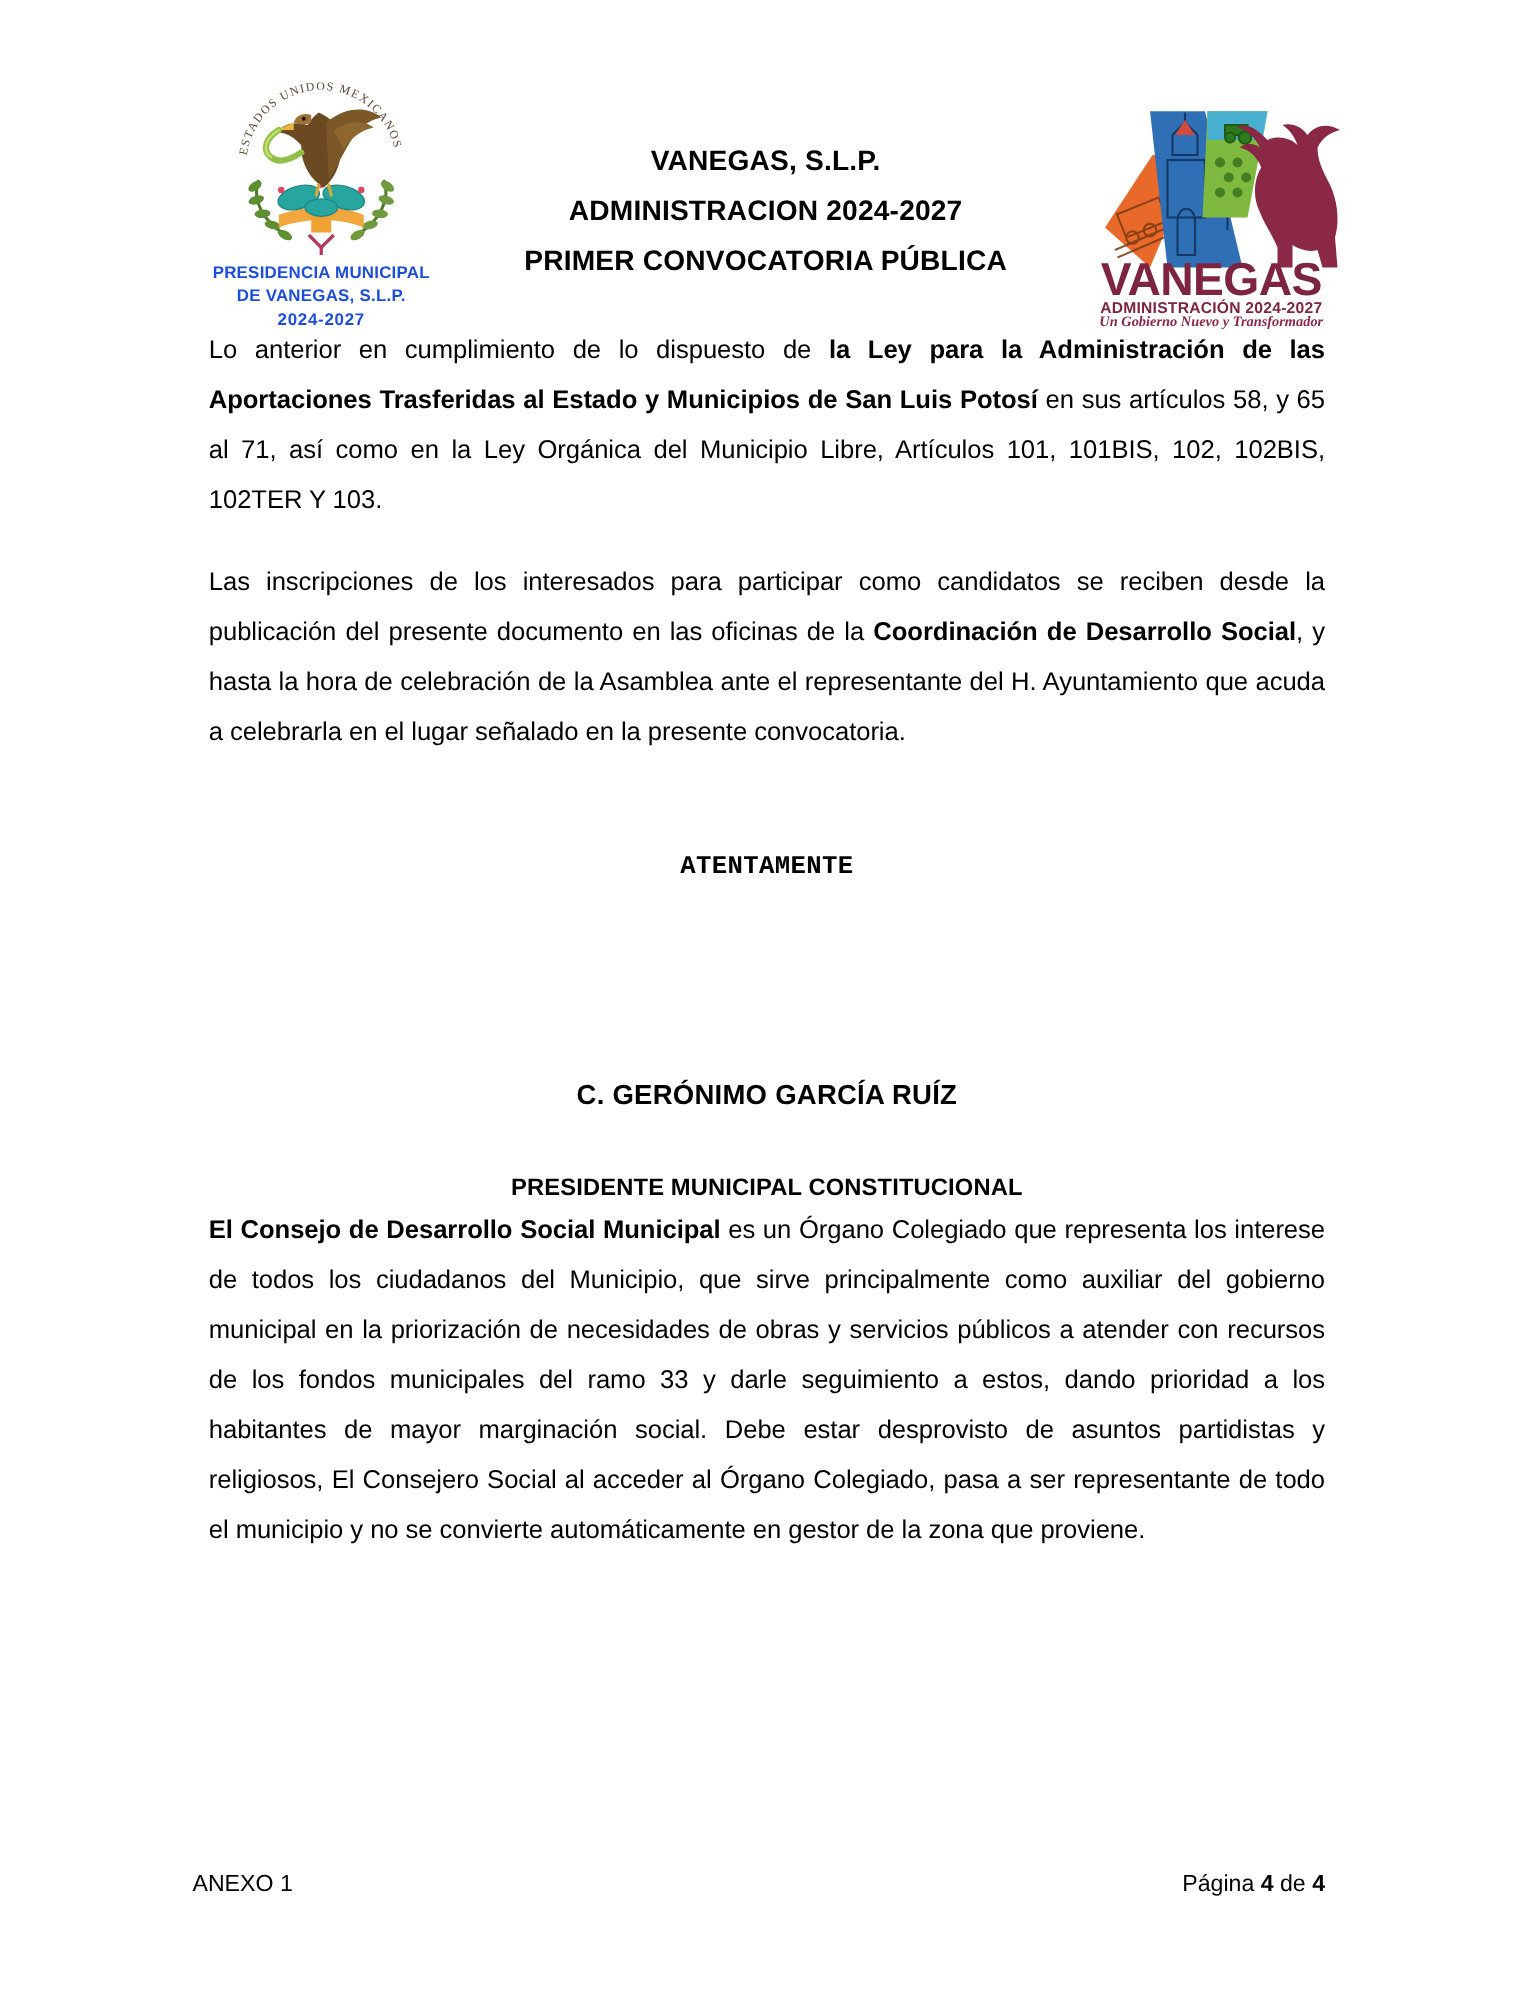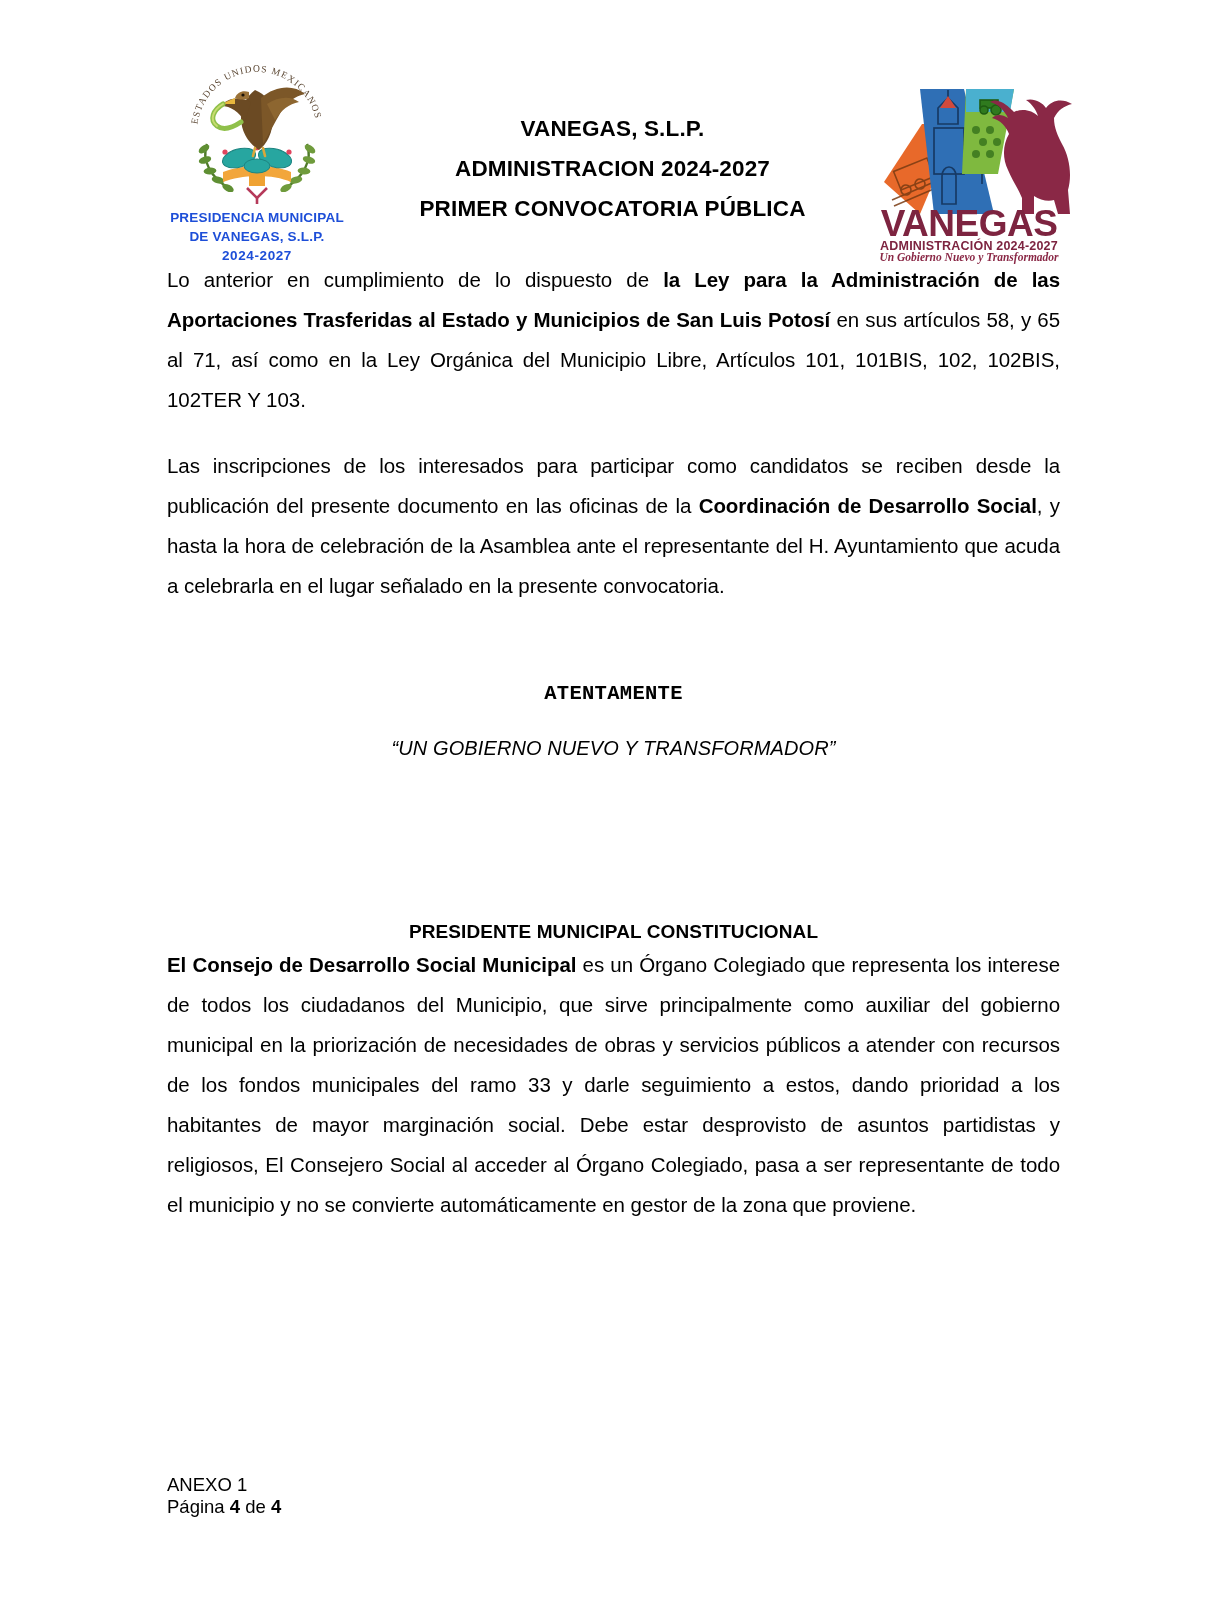--- a/index.html
+++ b/index.html
@@ -117,28 +117,27 @@
     line-height: 1.45;
     margin-top: 48px;
     letter-spacing: 0.1px;
   }
 
   .para-final { margin-top: 40px; }
 
   
   .footer {
     position: absolute;
-    left: 167px;
+    left: 154px;
     right: 167px;
     bottom: 82px;
     display: flex;
     justify-content: space-between;
     align-items: baseline;
     font-size: 18.5px;
-    flex-direction: column;
   }
   .footer .pagenum { white-space: nowrap; }
   .footer .pagenum b { font-weight: bold; }
 </style>
 </head>
 <body>
 
 <div class="page">
 
   <div class="header">
@@ -282,23 +281,23 @@
 
     <p class="para">
       <span>Lo anterior en cumplimiento de lo dispuesto de </span><b>la Ley para la Administración de las Aportaciones Trasferidas al Estado y Municipios de San Luis Potosí</b><span> en sus artículos 58, y 65 al 71, así como en la Ley Orgánica del Municipio Libre, Artículos 101, 101BIS, 102, 102BIS, 102TER Y 103.</span>
     </p>
 
     <p class="para">
       <span>Las inscripciones de los interesados para participar como candidatos se reciben desde la publicación del presente documento en las oficinas de la </span><b>Coordinación de Desarrollo Social</b><span>, y hasta la hora de celebración de la Asamblea ante el representante del H. Ayuntamiento que acuda a celebrarla en el lugar señalado en la presente convocatoria.</span>
     </p>
 
     <div class="atentamente">ATENTAMENTE</div>
-    <div class="lema">“UN GOBIERNO NUEVO Y TRANSFORMADOR”</div>
 
     <div class="sign-block">
+      <div class="sign-name">C. GERÓNIMO GARCÍA RUÍZ</div>
       <div class="sign-role">
         <div>PRESIDENTE MUNICIPAL CONSTITUCIONAL</div>
       </div>
     </div>
 
     <p class="para para-final">
       <b>El Consejo de Desarrollo Social Municipal</b><span> es un Órgano Colegiado que representa los interese de todos los ciudadanos del Municipio, que sirve principalmente como auxiliar del gobierno municipal en la priorización de necesidades de obras y servicios públicos a atender con recursos de los fondos municipales del ramo 33 y darle seguimiento a estos, dando prioridad a los habitantes de mayor marginación social. Debe estar desprovisto de asuntos partidistas y religiosos, El Consejero Social al acceder al Órgano Colegiado, pasa a ser representante de todo el municipio y no se convierte automáticamente en gestor de la zona que proviene.</span>
     </p>
   </div>
 

